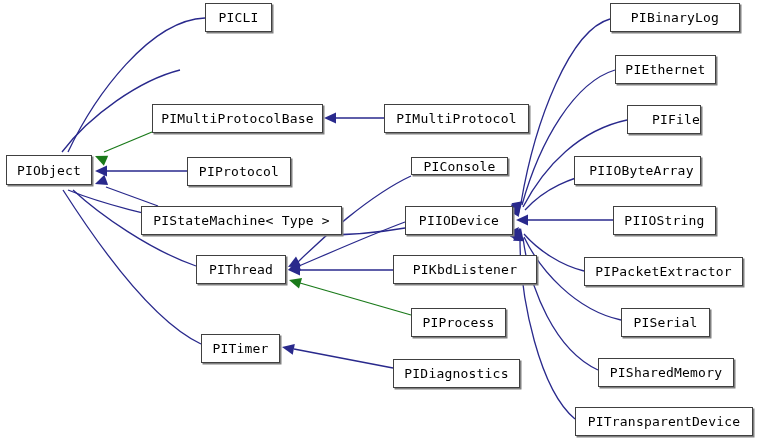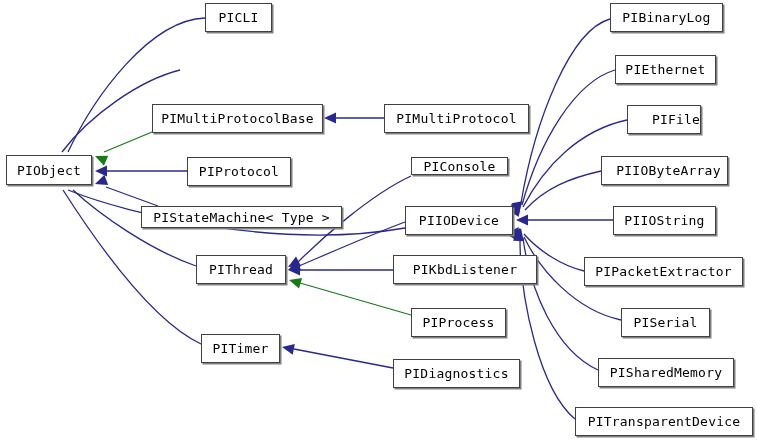--- a/index.html
+++ b/index.html
@@ -101,21 +101,21 @@
     </div>
     <div class="node" style="left: 152px; top: 104px; width: 171px; height: 29px;">
       <span>PIMultiProtocolBase</span>
     </div>
     <div class="node" style="left: 384px; top: 104px; width: 145px; height: 29px;">
       <span>PIMultiProtocol</span>
     </div>
     <div class="node" style="left: 187px; top: 157px; width: 104px; height: 29px;">
       <span>PIProtocol</span>
     </div>
-    <div class="node" style="left: 141px; top: 206px; width: 201px; height: 22px;">
+    <div class="node" style="left: 141px; top: 206px; width: 201px; height: 29px;">
       <span>PIStateMachine&lt; Type &gt;</span>
     </div>
     <div class="node" style="left: 411px; top: 157px; width: 97px; height: 18px;">
       <span>PIConsole</span>
     </div>
     <div class="node" style="left: 405px; top: 206px; width: 108px; height: 29px;">
       <span>PIIODevice</span>
     </div>
     <div class="node" style="left: 196px; top: 255px; width: 90px; height: 29px;">
       <span>PIThread</span>
@@ -125,30 +125,30 @@
     </div>
     <div class="node" style="left: 411px; top: 308px; width: 95px; height: 29px;">
       <span>PIProcess</span>
     </div>
     <div class="node" style="left: 201px; top: 334px; width: 79px; height: 29px;">
       <span>PITimer</span>
     </div>
     <div class="node" style="left: 393px; top: 359px; width: 127px; height: 29px;">
       <span>PIDiagnostics</span>
     </div>
-    <div class="node" style="left: 610px; top: 3px; width: 113px; height: 29px;">
+    <div class="node" style="left: 610px; top: 3px; width: 130px; height: 29px;">
       <span>PIBinaryLog</span>
     </div>
     <div class="node" style="left: 615px; top: 55px; width: 101px; height: 29px;">
       <span>PIEthernet</span>
     </div>
     <div class="node" style="left: 627px; top: 105px; width: 74px; height: 29px; padding-left: 24px;">
       <span>PIFile</span>
     </div>
-    <div class="node" style="left: 601px; top: 156px; width: 127px; height: 29px; padding-left: 8px;">
+    <div class="node" style="left: 574px; top: 156px; width: 127px; height: 29px; padding-left: 8px;">
       <span>PIIOByteArray</span>
     </div>
     <div class="node" style="left: 613px; top: 206px; width: 103px; height: 29px;">
       <span>PIIOString</span>
     </div>
     <div class="node" style="left: 584px; top: 257px; width: 159px; height: 29px;">
       <span>PIPacketExtractor</span>
     </div>
     <div class="node" style="left: 621px; top: 308px; width: 89px; height: 29px;">
       <span>PISerial</span>

